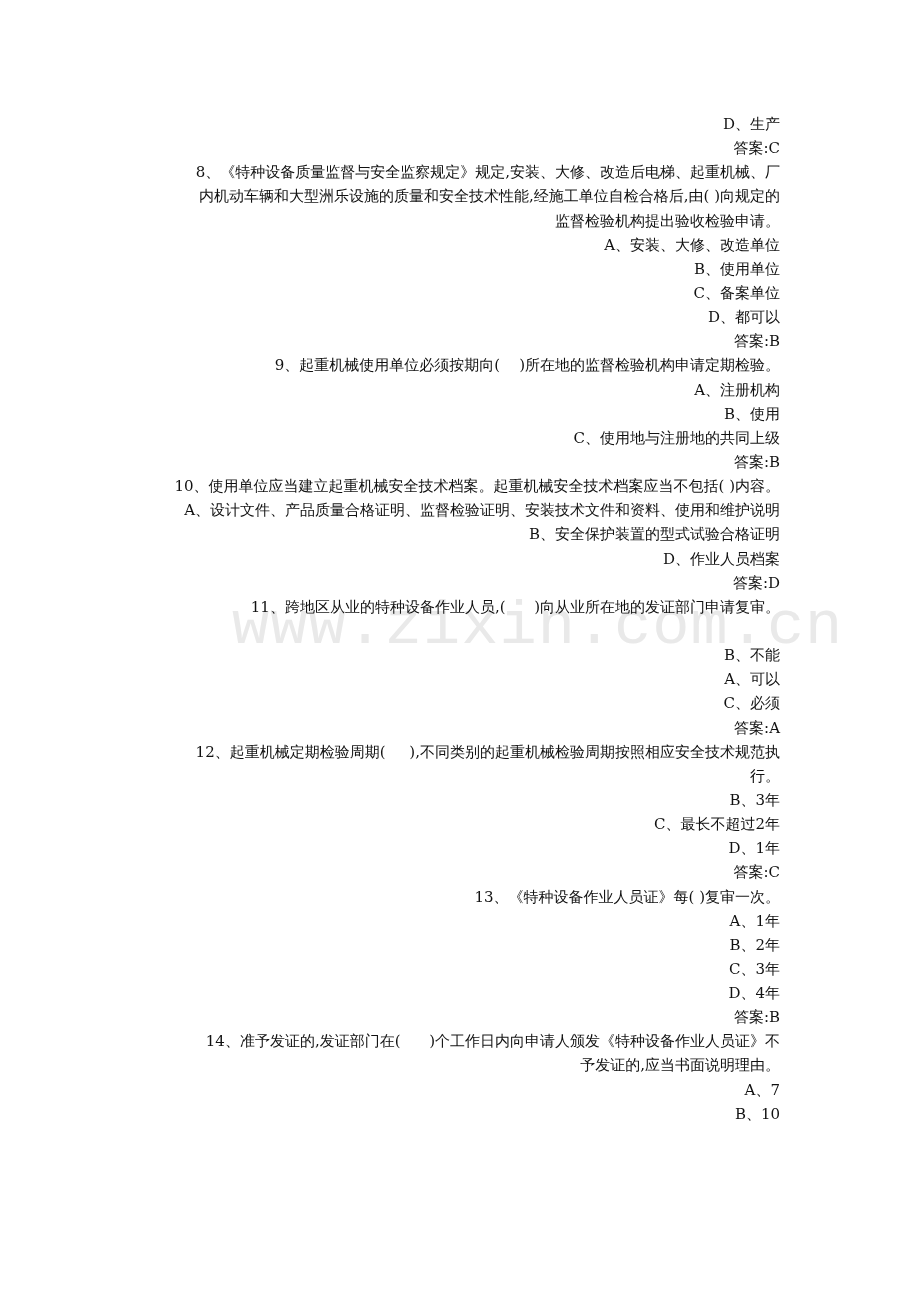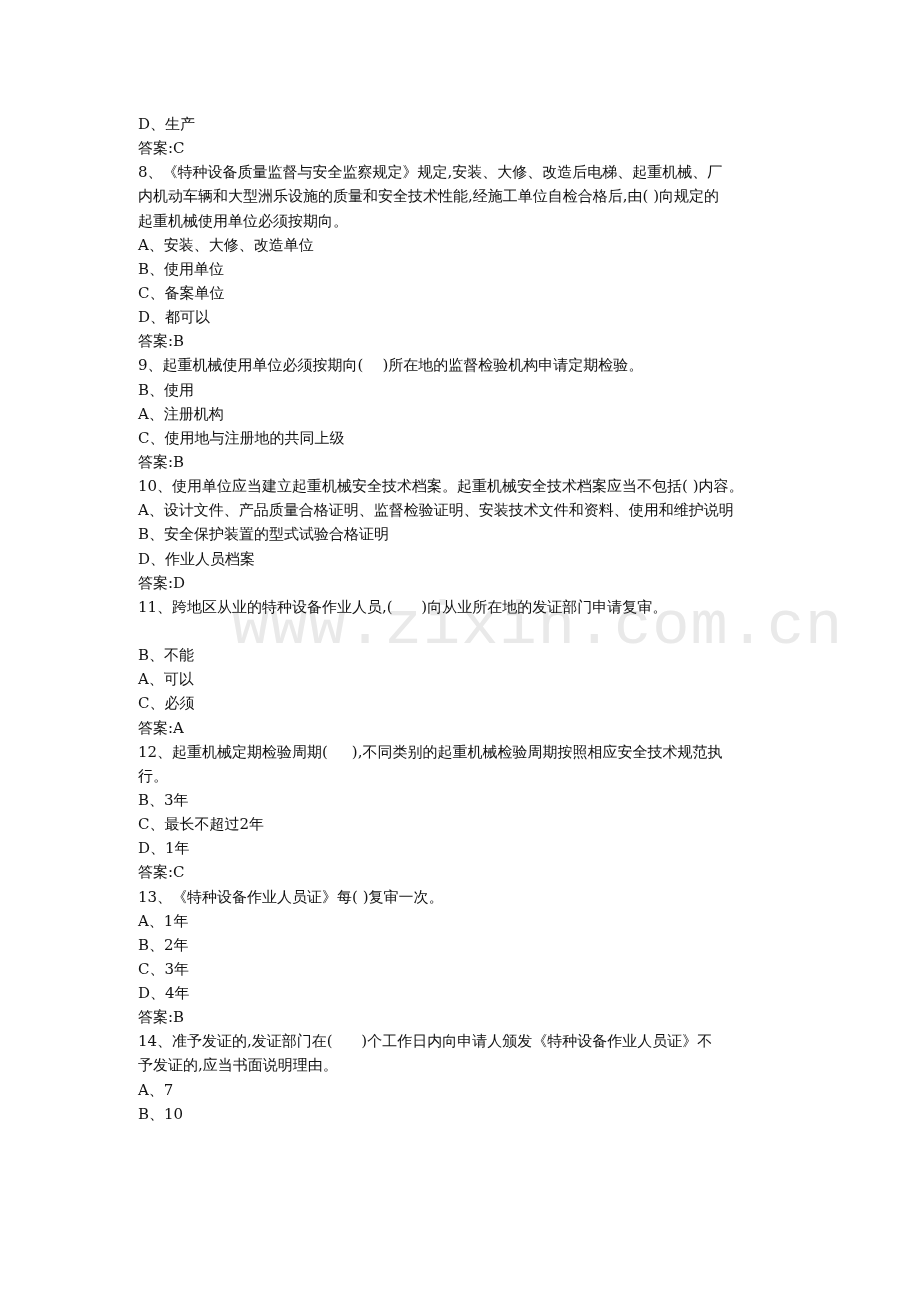--- a/index.html
+++ b/index.html
@@ -1,20 +1,20 @@
 <!DOCTYPE html>
 <html><head>
 <meta charset="utf-8">
 <style>
   html, body { margin: 0; padding: 0; background: #ffffff; }
   body { width: 920px; height: 1302px; position: relative; overflow: hidden; }
   .page {
-    position: absolute; left: 138px; top: 112px; width: 660px;
+    position: absolute; left: 120px; top: 112px; width: 660px;
     font-family: "DejaVu Serif", "Liberation Serif", serif;
-    font-size: 15px; line-height: 24.15px; color: #111111;
+    font-size: 15px; line-height: 24.15px; color: #111111; text-align: right;
   }
   .line { white-space: pre; height: 24.15px; }
   .line.blank { height: 24.15px; }
   .watermark {
     position: absolute; left: 232px; top: 596px;
     font-family: Liberation Mono, monospace;
     font-size: 62px; line-height: 62px; color: #e9e9e9;
     letter-spacing: 1px; z-index: 0; white-space: nowrap;
   }
   .page { z-index: 1; }
@@ -22,29 +22,29 @@
 </head>
 <body>
 
 <div class="watermark">www.zixin.com.cn</div>
 
 <div class="page">
   <div class="line">D、生产</div>
   <div class="line">答案:C</div>
   <div class="line">8、《特种设备质量监督与安全监察规定》规定,安装、大修、改造后电梯、起重机械、厂</div>
   <div class="line">内机动车辆和大型洲乐设施的质量和安全技术性能,经施工单位自检合格后,由( )向规定的</div>
-  <div class="line">起重机械使用单位必须按期向。</div>
+  <div class="line">监督检验机构提出验收检验申请。</div>
   <div class="line">A、安装、大修、改造单位</div>
   <div class="line">B、使用单位</div>
   <div class="line">C、备案单位</div>
   <div class="line">D、都可以</div>
   <div class="line">答案:B</div>
   <div class="line">9、起重机械使用单位必须按期向(    )所在地的监督检验机构申请定期检验。</div>
+  <div class="line">A、注册机构</div>
   <div class="line">B、使用</div>
-  <div class="line">A、注册机构</div>
   <div class="line">C、使用地与注册地的共同上级</div>
   <div class="line">答案:B</div>
   <div class="line">10、使用单位应当建立起重机械安全技术档案。起重机械安全技术档案应当不包括( )内容。</div>
   <div class="line">A、设计文件、产品质量合格证明、监督检验证明、安装技术文件和资料、使用和维护说明</div>
   <div class="line">B、安全保护装置的型式试验合格证明</div>
   <div class="line">D、作业人员档案</div>
   <div class="line">答案:D</div>
   <div class="line">11、跨地区从业的特种设备作业人员,(      )向从业所在地的发证部门申请复审。</div>
   <div class="line blank"></div>
   <div class="line">B、不能</div>

